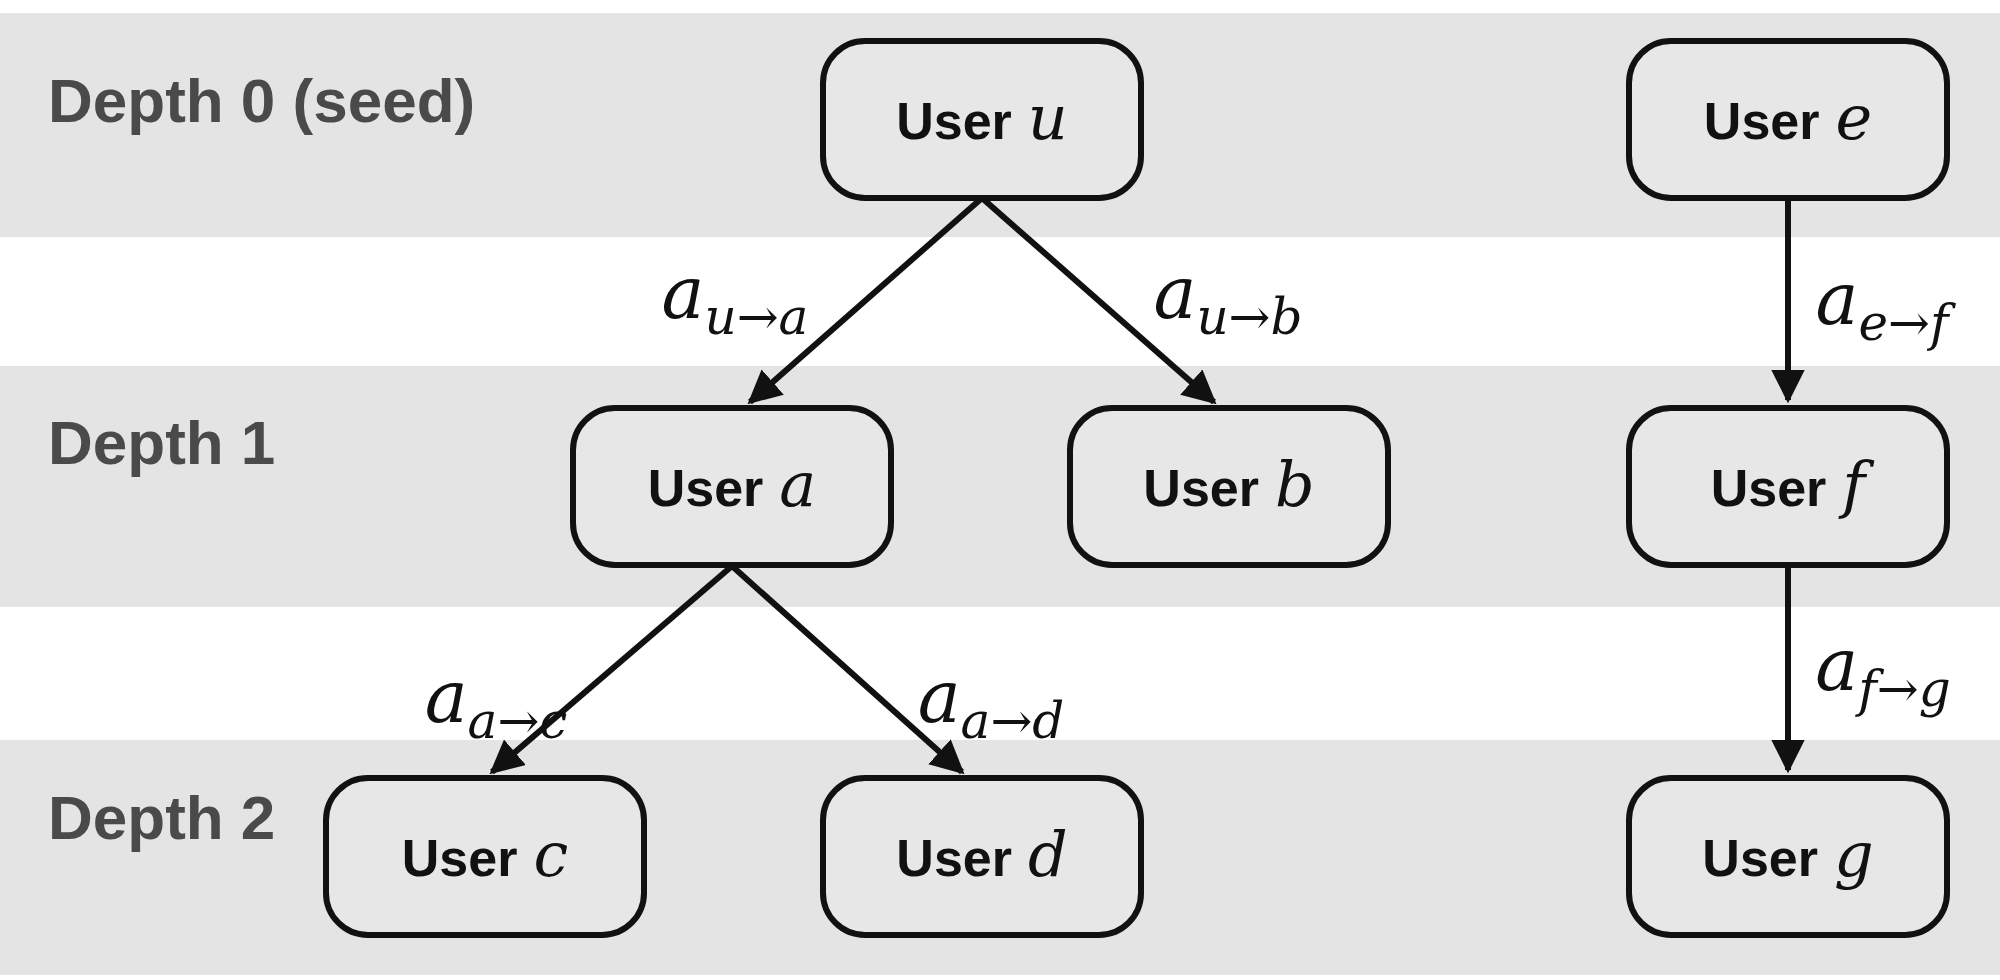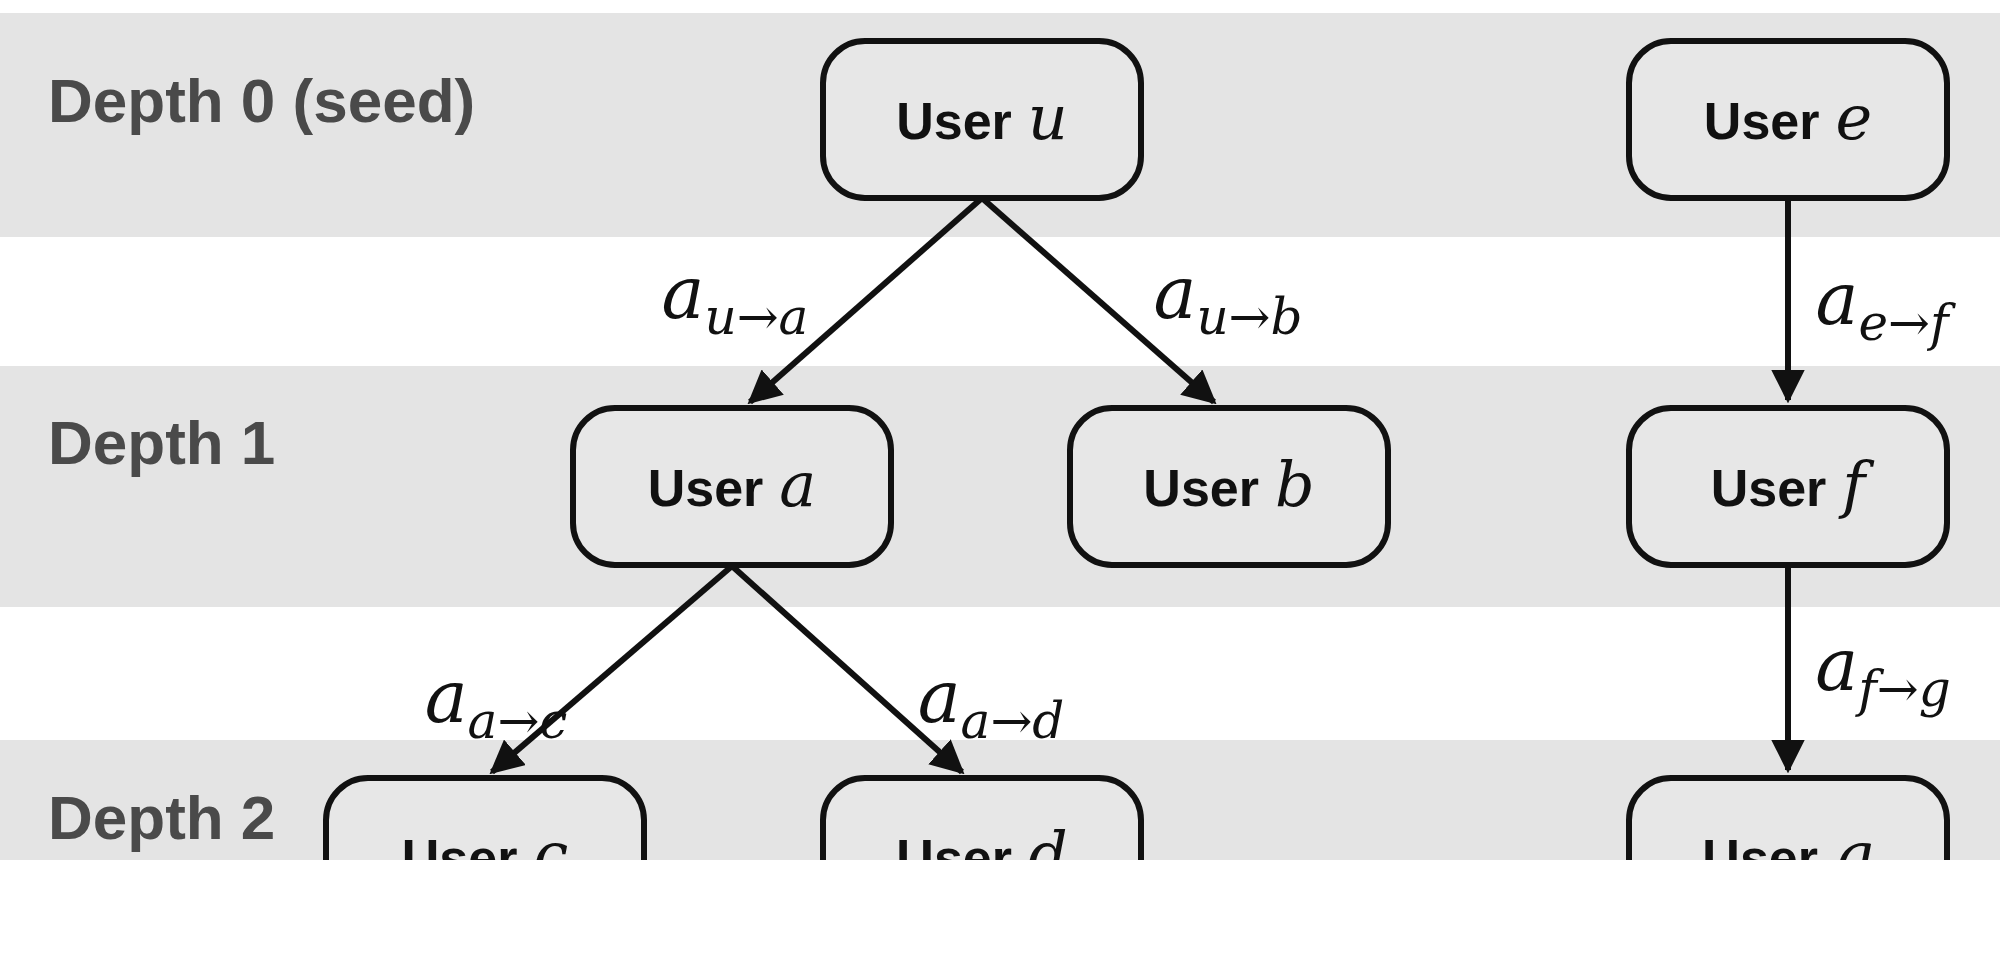--- a/index.html
+++ b/index.html
@@ -1,19 +1,19 @@
 <!DOCTYPE html>
 <html><head>
 <meta charset="utf-8">
 <style>
   html, body { margin: 0; padding: 0; background: #ffffff; }
   .stage {
     position: relative;
     width: 2000px;
-    height: 860px;
+    height: 980px;
     overflow: hidden;
     font-family: "Liberation Sans", sans-serif;
   }
   svg { display: block; }
   .band-label {
     font-family: "Liberation Sans", sans-serif;
     font-weight: bold;
     font-size: 62px;
   }
   .node-box {

